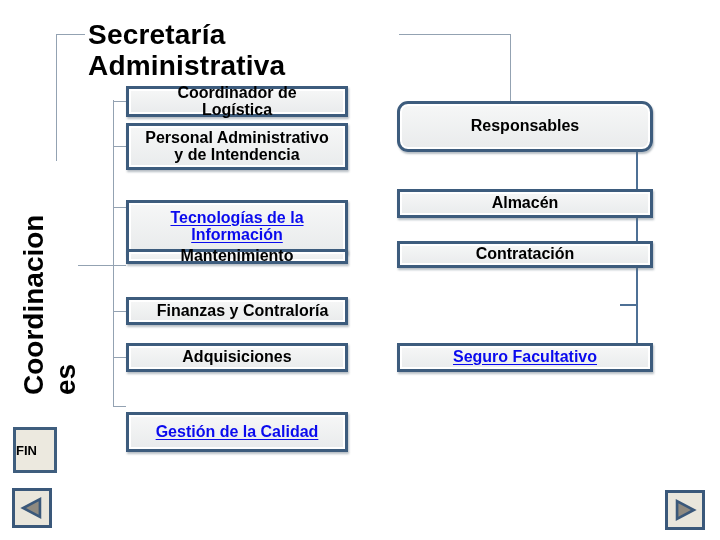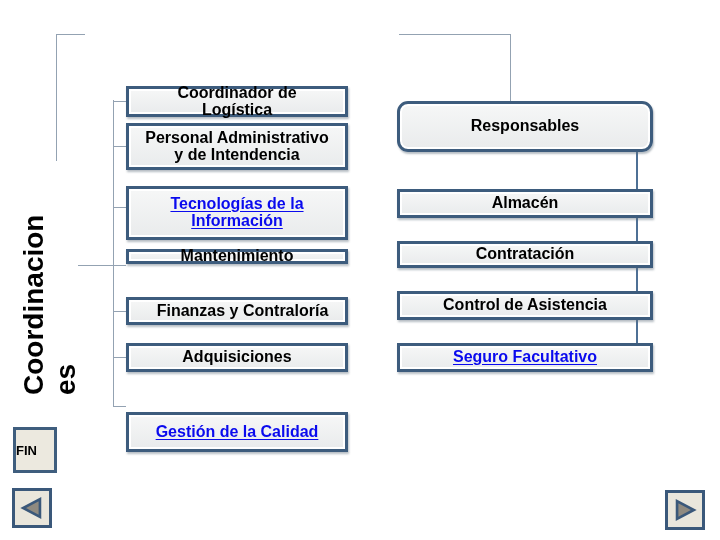--- a/index.html
+++ b/index.html
@@ -31,21 +31,21 @@
     box-shadow:inset 0 0 0 2px #ffffff, 1px 2px 2px rgba(96,110,125,.45);
     display:flex;align-items:center;justify-content:center;
     text-align:center;font-weight:bold;font-size:16px;line-height:1.06;
   }
   .lcol{left:126px;width:222px;}
   .rcol{left:397px;width:256px;}
   .lbl{white-space:nowrap;}
   .wrap .lbl{white-space:normal;}
   .b-l1{top:86px;height:31px;}  .b-l1 .lbl{max-width:170px;}
   .b-l2{top:123px;height:47px;} .b-l2 .lbl{max-width:185px;}
-  .b-l3{top:186px;height:54px;} .b-l3 .lbl{max-width:185px;}
+  .b-l3{top:200px;height:54px;} .b-l3 .lbl{max-width:185px;}
   .b-l4{top:249px;height:15px;}
   .b-l5{top:297px;height:28px;padding-left:11px;}
   .b-l6{top:343px;height:29px;}
   .b-l7{top:412px;height:40px;justify-content:center;}
   .b-rh{top:101px;height:51px;border-radius:11px;}
   .b-r1{top:189px;height:29px;}
   .b-r2{top:241px;height:27px;}
   .b-r3{top:291px;height:29px;}
   .b-r4{top:343px;height:29px;}
   .link{color:#0a0aee;text-decoration:underline;text-underline-offset:2px;cursor:pointer;}
@@ -84,20 +84,24 @@
   <div class="cline" style="left:113px;top:357px;width:13px;height:1px;"></div>
   <div class="cline" style="left:113px;top:406px;width:13px;height:1px;"></div>
   <div class="cline" style="left:78px;top:265px;width:35px;height:1px;"></div>
   <div class="cline-b" style="left:636px;top:126px;width:2px;height:232px;"></div>
   <div class="cline-b" style="left:620px;top:126px;width:16px;height:2px;"></div>
   <div class="cline-b" style="left:620px;top:202px;width:16px;height:2px;"></div>
   <div class="cline-b" style="left:620px;top:253px;width:16px;height:2px;"></div>
   <div class="cline-b" style="left:620px;top:304px;width:16px;height:2px;"></div>
   <div class="cline-b" style="left:620px;top:356px;width:16px;height:2px;"></div>
 
+  <div class="title">
+    <span>Secretaría</span>
+    <span>Administrativa</span>
+  </div>
 
   <div class="side-label">
     <span>Coordinacion</span>
     <span>es</span>
   </div>
 
   <div class="box lcol wrap b-l1">
     <span class="lbl">Coordinador de Logística</span>
   </div>
   <div class="box lcol wrap b-l2">
@@ -121,23 +125,20 @@
 
   <div class="box rcol b-rh">
     <span class="lbl">Responsables</span>
   </div>
   <div class="box rcol b-r1">
     <span class="lbl">Almacén</span>
   </div>
   <div class="box rcol b-r2">
     <span class="lbl">Contratación</span>
   </div>
-  <div class="box rcol b-r3">
-    <span class="lbl">Control de Asistencia</span>
-  </div>
   <div class="box rcol b-r4">
     <span class="lbl link">Seguro Facultativo</span>
   </div>
 
   <div class="fin">
     <span>FIN</span>
   </div>
 
   <div class="nav-btn nav-prev">
     <span>

